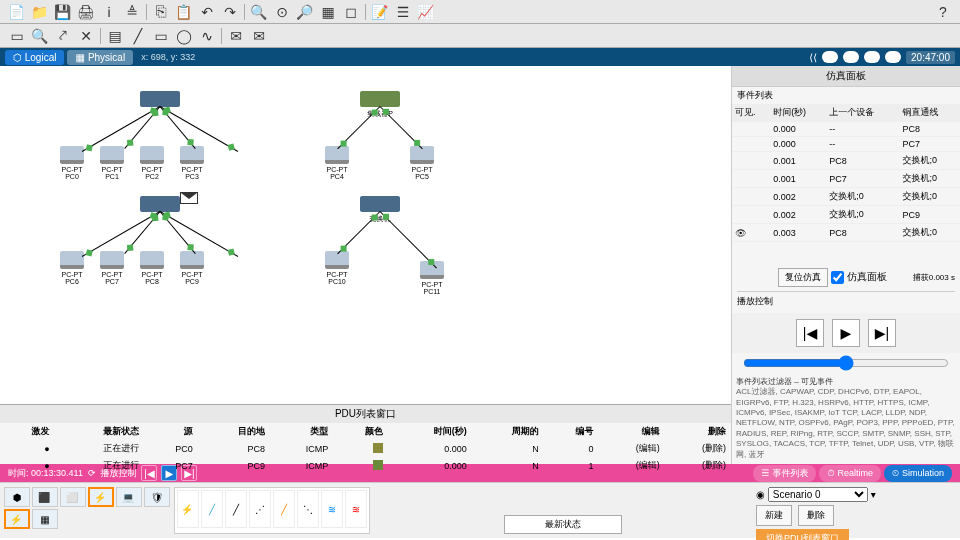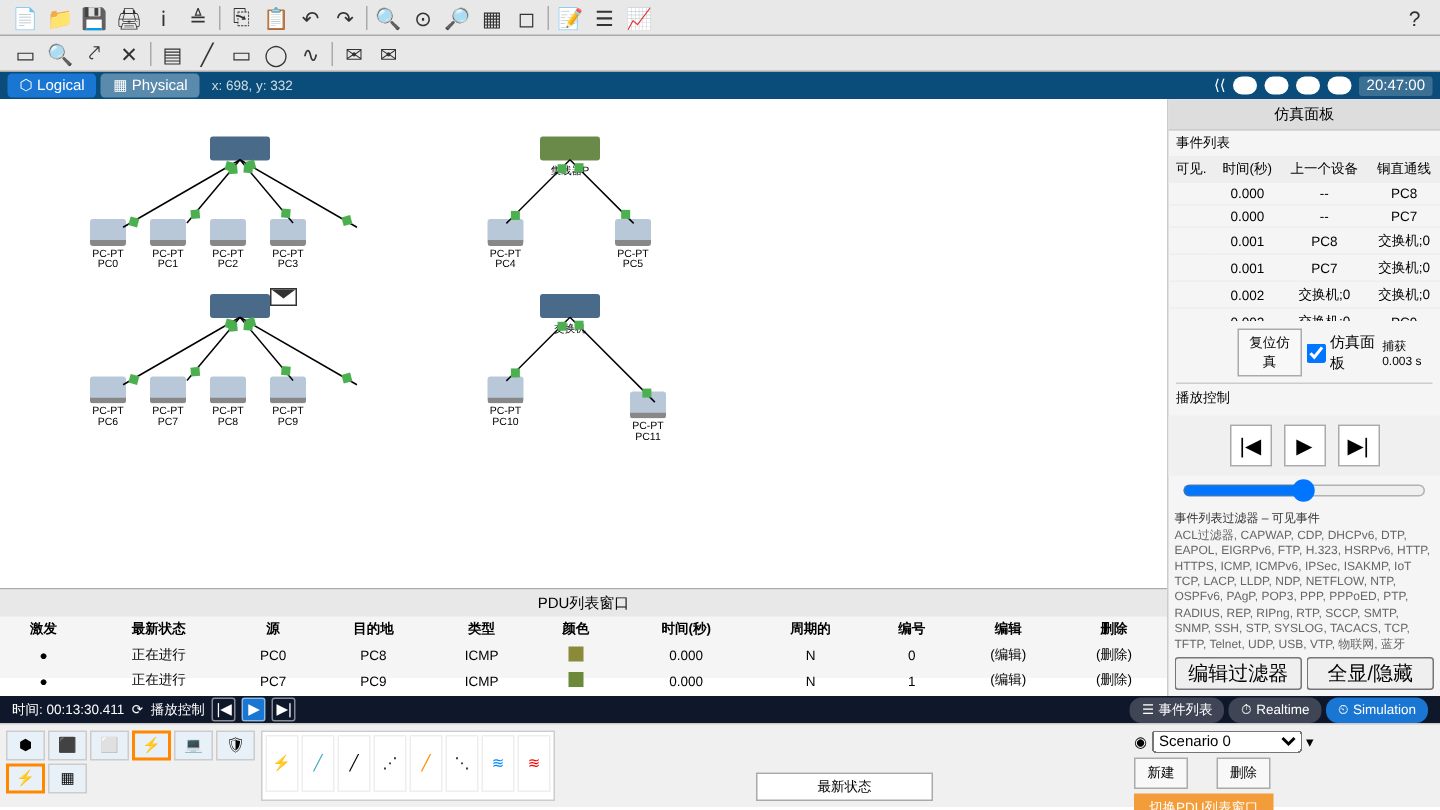--- a/index.html
+++ b/index.html
@@ -17,53 +17,53 @@
 .viewbar .cloud { width: 16px; height: 12px; background: #fff; border-radius: 6px; }
 .viewbar .time { background: rgba(255,255,255,0.2); padding: 1px 5px; border-radius: 2px; }
 .main { display: flex; height: 398px; }
 .canvas { flex: 1; background: #fff; position: relative; }
 .dev { position: absolute; text-align: center; font-size: 8px; }
 .dev .switch { width: 40px; height: 16px; background: #4a6a8a; border-radius: 2px; }
 .dev .pc { width: 24px; height: 18px; background: #b8c8d8; border-radius: 2px; border-bottom: 4px solid #888; }
 .dev .lbl { margin-top: 2px; font-size: 7px; }
 .wire { position: absolute; background: #000; height: 1px; transform-origin: left center; }
 .wire .dot { position: absolute; width: 6px; height: 6px; background: #4caf50; transform: rotate(45deg); top: -3px; }
-.sim-panel { width: 182px; background: #f5f5f5; border-left: 1px solid #ccc; display: flex; flex-direction: column; }
+.sim-panel { width: 229px; background: #f5f5f5; border-left: 1px solid #ccc; display: flex; flex-direction: column; }
 .sim-header { background: #ddd; padding: 3px 5px; text-align: center; font-size: 10px; border-bottom: 1px solid #ccc; }
 .evt-list { flex: 1; overflow: hidden; }
 .evt-list table { width: 100%; font-size: 9px; border-collapse: collapse; }
-.evt-list th, .evt-list td { padding: 2px 3px; text-align: center; border-bottom: 1px solid #eee; }
+.evt-list th, .evt-list td { padding: 2px 3px; text-align: left; border-bottom: 1px solid #eee; }
 .evt-list th { background: #eee; font-weight: normal; }
 .sim-ctrl { padding: 5px; }
 .sim-ctrl-row { display: flex; gap: 3px; align-items: center; margin-bottom: 4px; }
 .sim-ctrl button { font-size: 9px; padding: 2px 6px; border: 1px solid #aaa; background: #f8f8f8; cursor: pointer; margin-left: 41px; }
 .play-row { display: flex; justify-content: center; gap: 8px; padding: 6px; background: #f0f0f0; }
 .play-row .pb { width: 28px; height: 28px; border: 1px solid #aaa; background: #fff; display: flex; align-items: center; justify-content: center; cursor: pointer; font-size: 14px; }
 .filters { padding: 4px; font-size: 8px; color: #666; line-height: 1.3; }
 .filter-btns { display: flex; gap: 3px; margin-top: 3px; }
 .pdu-panel { height: 60px; border-top: 1px solid #aaa; background: #f5f5f5; }
 .pdu-title { text-align: center; font-size: 10px; padding: 2px; background: #e8e8e8; }
 .pdu-panel table { width: 100%; font-size: 9px; border-collapse: collapse; }
-.pdu-panel th, .pdu-panel td { padding: 2px 5px; text-align: center; }
-.statusbar { height: 18px; background: #0f172a; display: flex; align-items: center; padding: 0 8px; color: #fff; font-size: 9px; }
+.pdu-panel th, .pdu-panel td { padding: 2px 5px; text-align: right; }
+.statusbar { height: 18px; background: #ec4899; display: flex; align-items: center; padding: 0 8px; color: #fff; font-size: 9px; }
 .statusbar .right { margin-left: auto; display: flex; gap: 3px; }
 .statusbar .mbtn { padding: 2px 8px; border-radius: 8px; background: rgba(255,255,255,0.2); cursor: pointer; display: flex; align-items: center; gap: 3px; }
 .statusbar .mbtn.active { background: #1976d2; }
 .statusbar .pc { display: flex; gap: 4px; align-items: center; }
 .statusbar .pc .pbtn { width: 16px; height: 16px; border: 1px solid rgba(255,255,255,0.5); border-radius: 2px; display: flex; align-items: center; justify-content: center; font-size: 10px; cursor: pointer; }
 .bottombar { height: 56px; background: #f0f0f0; border-top: 1px solid #ccc; display: flex; padding: 4px; gap: 4px; }
 .devpal { display: flex; flex-direction: column; gap: 2px; }
 .devpal-row { display: flex; gap: 2px; }
 .devpal .d { width: 26px; height: 20px; border: 1px solid #ccc; background: #e8f0f8; cursor: pointer; display: flex; align-items: center; justify-content: center; }
 .devpal .d.sel { border: 2px solid #f80; }
 .cablepal { display: flex; gap: 2px; border: 1px solid #ccc; padding: 2px; background: #fff; }
 .cablepal .c { width: 22px; height: 38px; border: 1px solid #eee; cursor: pointer; display: flex; align-items: center; justify-content: center; }
 .scenario { margin-left: auto; width: 200px; }
 .scenario select { font-size: 10px; width: 100px; }
-.scenario .btns { display: flex; gap: 19px; margin-top: 3px; }
+.scenario .btns { display: flex; gap: 6px; margin-top: 3px; }
 .scenario button { font-size: 9px; padding: 3px 8px; border: 1px solid #aaa; background: #f8f8f8; cursor: pointer; }
 .scenario .toggle-btn { background: #f39c3a; color: #fff; padding: 3px 10px; border: none; font-size: 9px; }
 .envelope { position: absolute; width: 18px; height: 12px; background: #fff; border: 1px solid #333; }
 .envelope::before { content: ''; position: absolute; top: 0; left: 0; right: 0; border-left: 8px solid transparent; border-right: 8px solid transparent; border-top: 6px solid #333; }
 </style>
 </head>
 <body>
 
 <div class="toolbar1">
   <span class="tb-btn">📄</span>
@@ -244,21 +244,21 @@
       </div>
     <div class="wire" style="left:380px;top:145px;width:60px;transform:rotate(135deg)">
         <span class="dot" style="left:5px"></span>
         <span class="dot" style="right:5px"></span>
       </div>
     <div class="wire" style="left:380px;top:145px;width:80px;transform:rotate(45deg)">
         <span class="dot" style="left:5px"></span>
         <span class="dot" style="right:5px"></span>
       </div>
 
-    <div class="pdu-panel" style="position:absolute;bottom:12px;left:0;right:0">
+    <div class="pdu-panel" style="position:absolute;bottom:0;left:0;right:0">
       <div class="pdu-title">PDU列表窗口</div>
       <table>
         <tbody>
             <tr>
           <th>激发</th>
           <th>最新状态</th>
           <th>源</th>
           <th>目的地</th>
           <th>类型</th>
           <th>颜色</th>
@@ -368,24 +368,20 @@
     </div>
     <div class="play-row">
       <div class="pb">|◀</div>
       <div class="pb">▶</div>
       <div class="pb">▶|</div>
     </div>
     <input type="range" style="width: 90%; margin: 2px auto; display: block;" value="50">
     <div class="filters">
       <div style="font-weight:normal;color:#333">事件列表过滤器 – 可见事件</div>
       <div>ACL过滤器, CAPWAP, CDP, DHCPv6, DTP, EAPOL, EIGRPv6, FTP, H.323, HSRPv6, HTTP, HTTPS, ICMP, ICMPv6, IPSec, ISAKMP, IoT TCP, LACP, LLDP, NDP, NETFLOW, NTP, OSPFv6, PAgP, POP3, PPP, PPPoED, PTP, RADIUS, REP, RIPng, RTP, SCCP, SMTP, SNMP, SSH, STP, SYSLOG, TACACS, TCP, TFTP, Telnet, UDP, USB, VTP, 物联网, 蓝牙</div>
-      <div class="filter-btns">
-        <button style="flex:1">编辑过滤器</button>
-        <button style="flex:1">全显/隐藏</button>
-      </div>
     </div>
   </div>
 </div>
 
 <div class="statusbar">
   <span>时间: 00:13:30.411</span>
   <span style="margin:0 5px">⟳</span>
   <span>播放控制</span>
   <div class="pc" style="margin-left:5px">
     <div class="pbtn">|◀</div>

